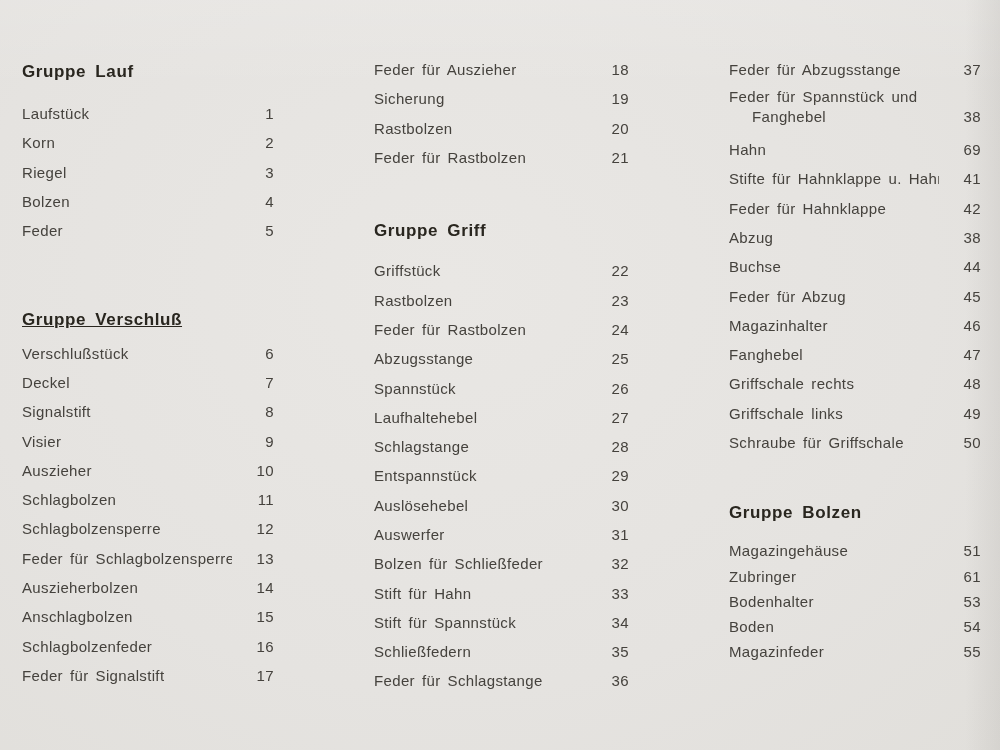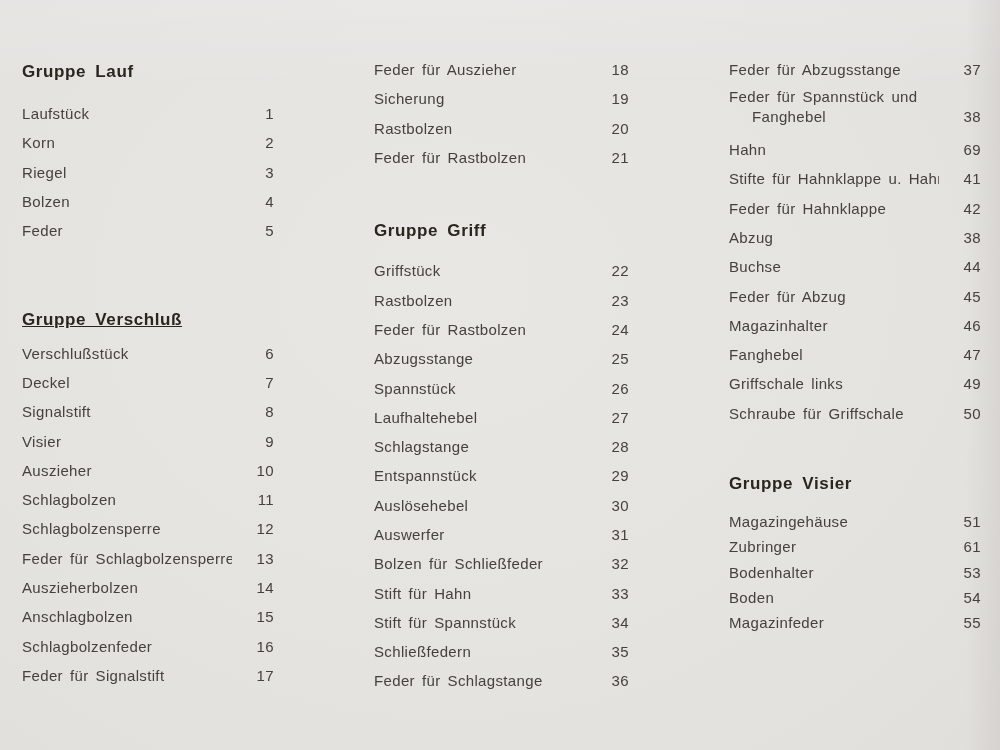--- a/index.html
+++ b/index.html
@@ -263,29 +263,33 @@
         </div>
         <div data-name="list-item" class="row">
           <span class="part-name" data-name="part-name">Magazinhalter</span>
           <span class="part-number" data-name="part-number">46</span>
         </div>
         <div data-name="list-item" class="row">
           <span class="part-name" data-name="part-name">Fanghebel</span>
           <span class="part-number" data-name="part-number">47</span>
         </div>
         <div data-name="list-item" class="row">
+          <span class="part-name" data-name="part-name">Griffschale rechts</span>
+          <span class="part-number" data-name="part-number">48</span>
+        </div>
+        <div data-name="list-item" class="row">
           <span class="part-name" data-name="part-name">Griffschale links</span>
           <span class="part-number" data-name="part-number">49</span>
         </div>
         <div data-name="list-item" class="row">
           <span class="part-name" data-name="part-name">Schraube für Griffschale</span>
           <span class="part-number" data-name="part-number">50</span>
         </div>
       </div>
-      <div class="group-heading block-1" data-name="group-heading">Gruppe Visier</div>
+      <div class="group-heading block-1" data-name="group-heading">Gruppe Bolzen</div>
       <div class="items block-2" data-name="parts-list">
         <div data-name="list-item" class="row">
           <span class="part-name" data-name="part-name">Magazingehäuse</span>
           <span class="part-number" data-name="part-number">51</span>
         </div>
         <div data-name="list-item" class="row">
           <span class="part-name" data-name="part-name">Zubringer</span>
           <span class="part-number" data-name="part-number">61</span>
         </div>
         <div data-name="list-item" class="row">

